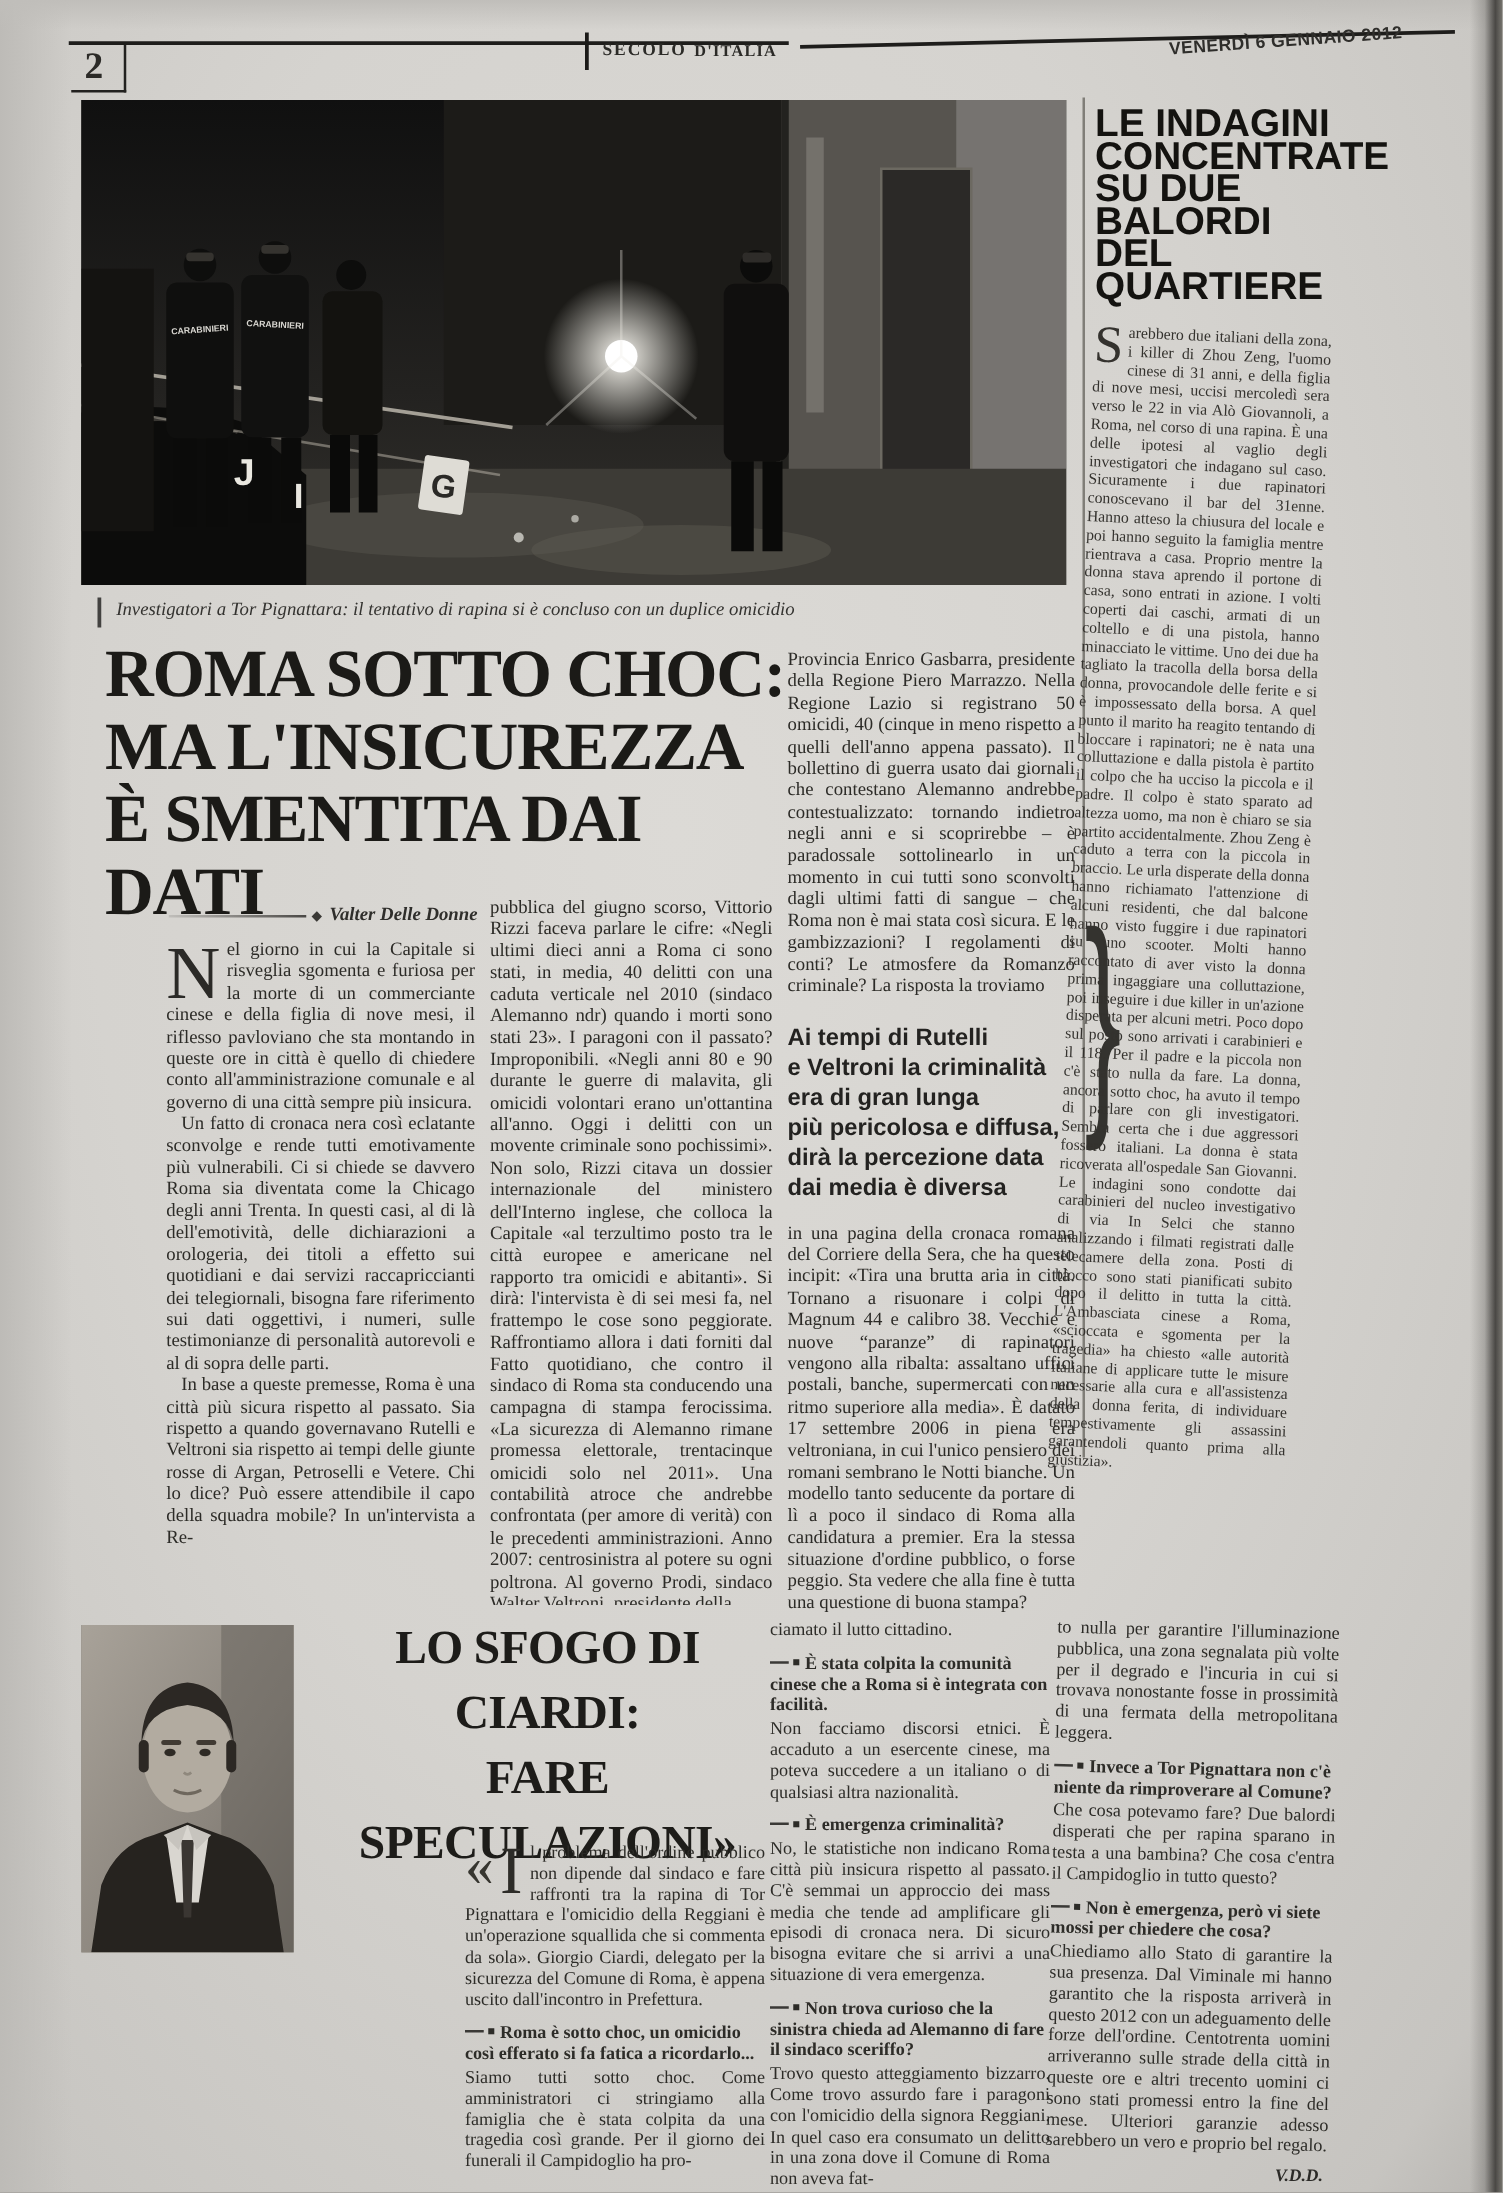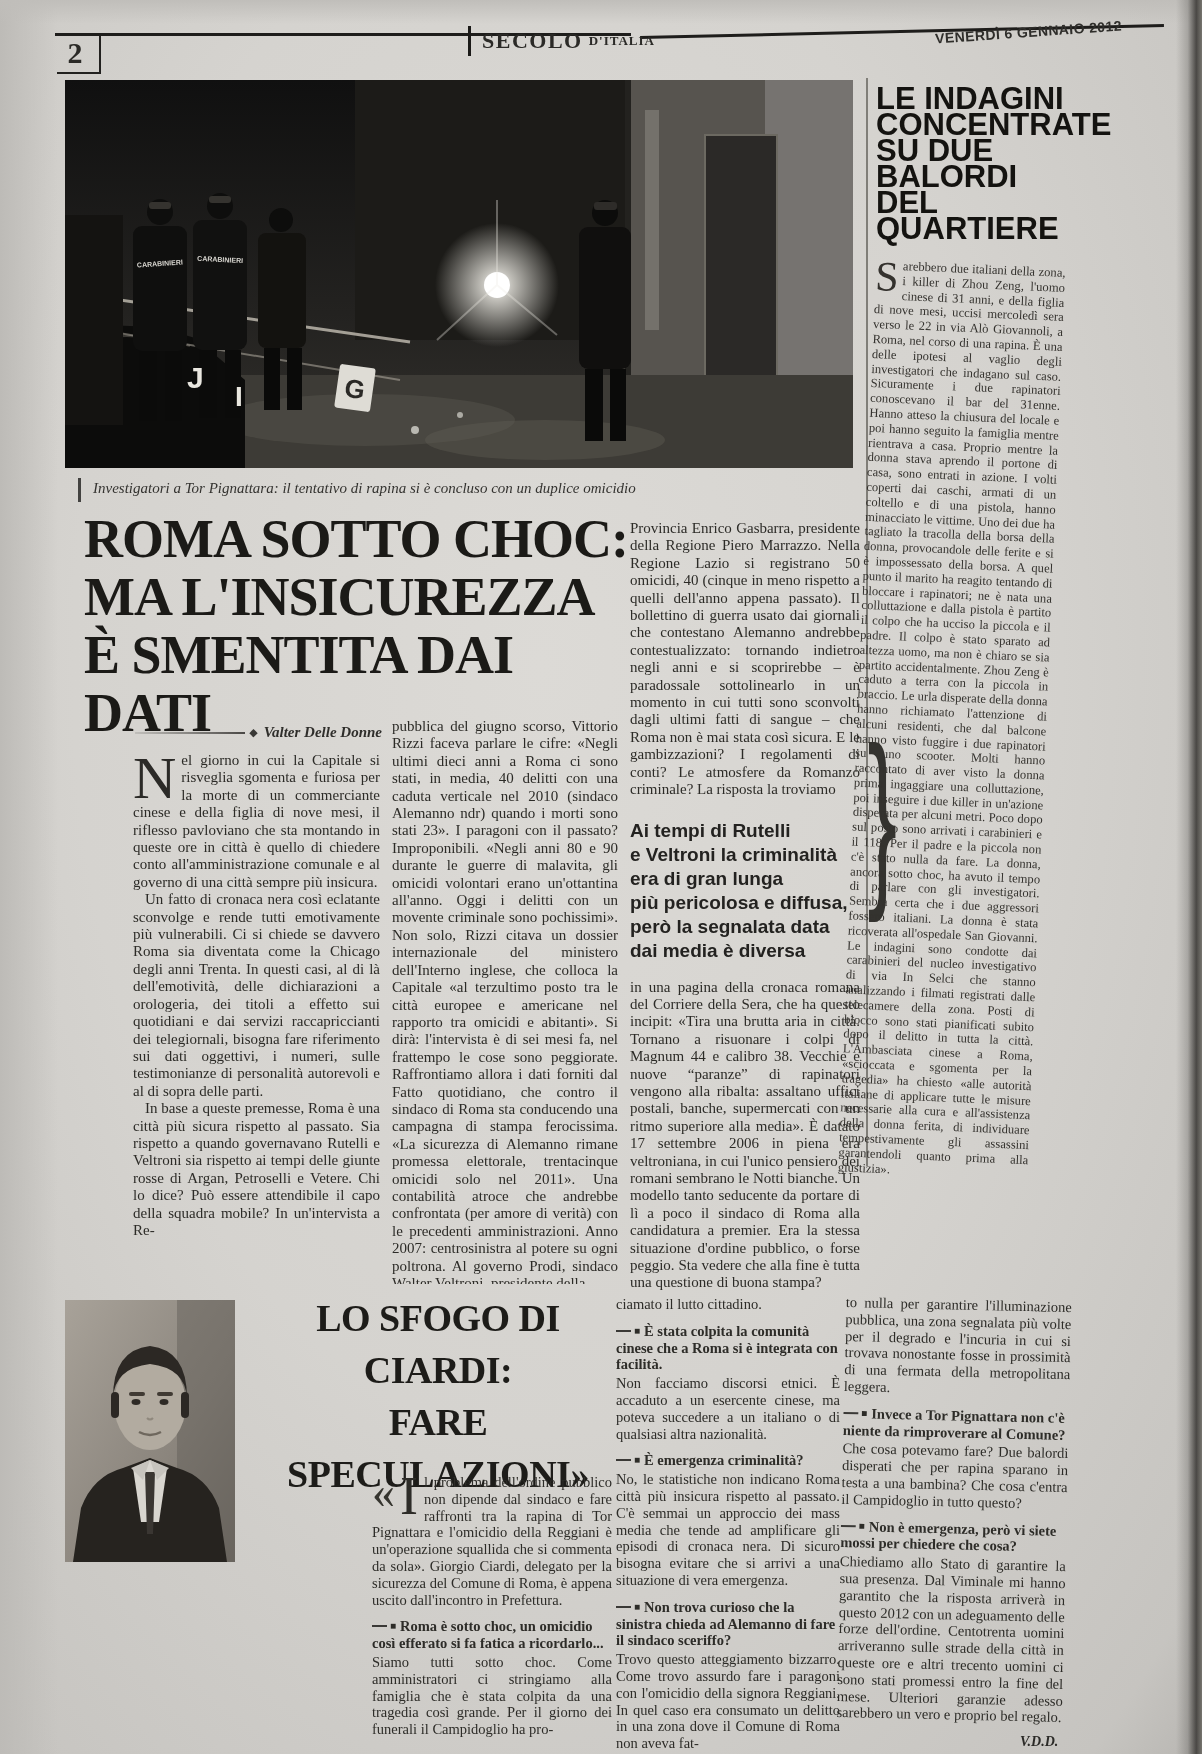--- a/index.html
+++ b/index.html
@@ -13,21 +13,21 @@
   .edge-left{left:0;top:0;width:58px;height:1754px;
     background:linear-gradient(to right,#bdbbb7 0%, rgba(200,198,194,0) 100%);}
   .edge-top{left:0;top:0;width:1202px;height:24px;
     background:linear-gradient(to bottom,#c0beba 0%, rgba(200,198,194,0) 100%);}
   
   .rule{background:#1e1d1b;}
   .pagenum{left:57px;top:36px;width:36px;text-align:center;font-size:30px;font-weight:600;
     border-bottom:2px solid #22211f;border-right:2px solid #22211f;padding:0 6px 2px 0;}
   .masthead{left:468px;top:26px;display:flex;align-items:center;}
   .masthead-bar{width:3px;height:30px;background:#1b1a18;margin-right:11px;}
-  .masthead-main{font-size:22px;font-weight:700;letter-spacing:1.5px;}
+  .masthead-main{font-size:14px;font-weight:700;letter-spacing:1.5px;}
   .masthead-sub{font-size:13px;font-weight:700;letter-spacing:1px;margin-left:6px;}
   .date{left:935px;top:24px;font-family:"Liberation Sans","DejaVu Sans",sans-serif;
     font-size:14px;font-weight:700;letter-spacing:.4px;color:#2f2e2b;transform:rotate(-4deg);}
   
   .photo{left:65px;top:80px;width:788px;height:388px;overflow:hidden;background:#191917;}
   .caption-row{left:78px;top:478px;width:720px;display:flex;align-items:flex-start;}
   .caption-bar{width:3px;height:24px;background:#434240;margin-right:12px;flex:0 0 auto;}
   .caption{font-style:italic;font-size:15px;color:#343330;padding-top:2px;}
   
   .headline{left:84px;top:510px;width:552px;font-size:54px;line-height:58px;font-weight:600;
@@ -202,21 +202,21 @@
     <p>pubblica del giugno scorso, Vittorio Rizzi faceva parlare le cifre: «Negli ultimi dieci anni a Roma ci sono stati, in media, 40 delitti con una caduta verticale nel 2010 (sindaco Alemanno ndr) quando i morti sono stati 23». I paragoni con il passato? Improponibili. «Negli anni 80 e 90 durante le guerre di malavita, gli omicidi volontari erano un'ottantina all'anno. Oggi i delitti con un movente criminale sono pochissimi». Non solo, Rizzi citava un dossier internazionale del ministero dell'Interno inglese, che colloca la Capitale «al terzultimo posto tra le città europee e americane nel rapporto tra omicidi e abitanti». Si dirà: l'intervista è di sei mesi fa, nel frattempo le cose sono peggiorate. Raffrontiamo allora i dati forniti dal Fatto quotidiano, che contro il sindaco di Roma sta conducendo una campagna di stampa ferocissima. «La sicurezza di Alemanno rimane promessa elettorale, trentacinque omicidi solo nel 2011». Una contabilità atroce che andrebbe confrontata (per amore di verità) con le precedenti amministrazioni. Anno 2007: centrosinistra al potere su ogni poltrona. Al governo Prodi, sindaco Walter Veltroni, presidente della</p>
   </div>
 
   <div class="abs col3 bodytext">
     <p>Provincia Enrico Gasbarra, presidente della Regione Piero Marrazzo. Nella Regione Lazio si registrano 50 omicidi, 40 (cinque in meno rispetto a quelli dell'anno appena passato). Il bollettino di guerra usato dai giornali che contestano Alemanno andrebbe contestualizzato: tornando indietro negli anni e si scoprirebbe – è paradossale sottolinearlo in un momento in cui tutti sono sconvolti dagli ultimi fatti di sangue – che Roma non è mai stata così sicura. E le gambizzazioni? I regolamenti di conti? Le atmosfere da Romanzo criminale? La risposta la troviamo</p>
     <div class="pullquote">
       <span class="pq-line">Ai tempi di Rutelli</span>
       <span class="pq-line">e Veltroni la criminalità</span>
       <span class="pq-line">era di gran lunga</span>
       <span class="pq-line">più pericolosa e diffusa,</span>
-      <span class="pq-line">però la segnalata data</span>
+      <span class="pq-line">dirà la percezione data</span>
       <span class="pq-line">dai media è diversa</span>
       <span class="pq-brace">}</span>
     </div>
     <p>in una pagina della cronaca romana del Corriere della Sera, che ha questo incipit: «Tira una brutta aria in città. Tornano a risuonare i colpi di Magnum 44 e calibro 38. Vecchie e nuove “paranze” di rapinatori vengono alla ribalta: assaltano uffici postali, banche, supermercati con un ritmo superiore alla media». È datato 17 settembre 2006 in piena era veltroniana, in cui l'unico pensiero dei romani sembrano le Notti bianche. Un modello tanto seducente da portare di lì a poco il sindaco di Roma alla candidatura a premier. Era la stessa situazione d'ordine pubblico, o forse peggio. Sta vedere che alla fine è tutta una questione di buona stampa?</p>
   </div>
 
   <div class="abs sidebar-rule"></div>
   <div class="abs sidebar">
     <div class="sb-head">
       <span>LE INDAGINI</span>

